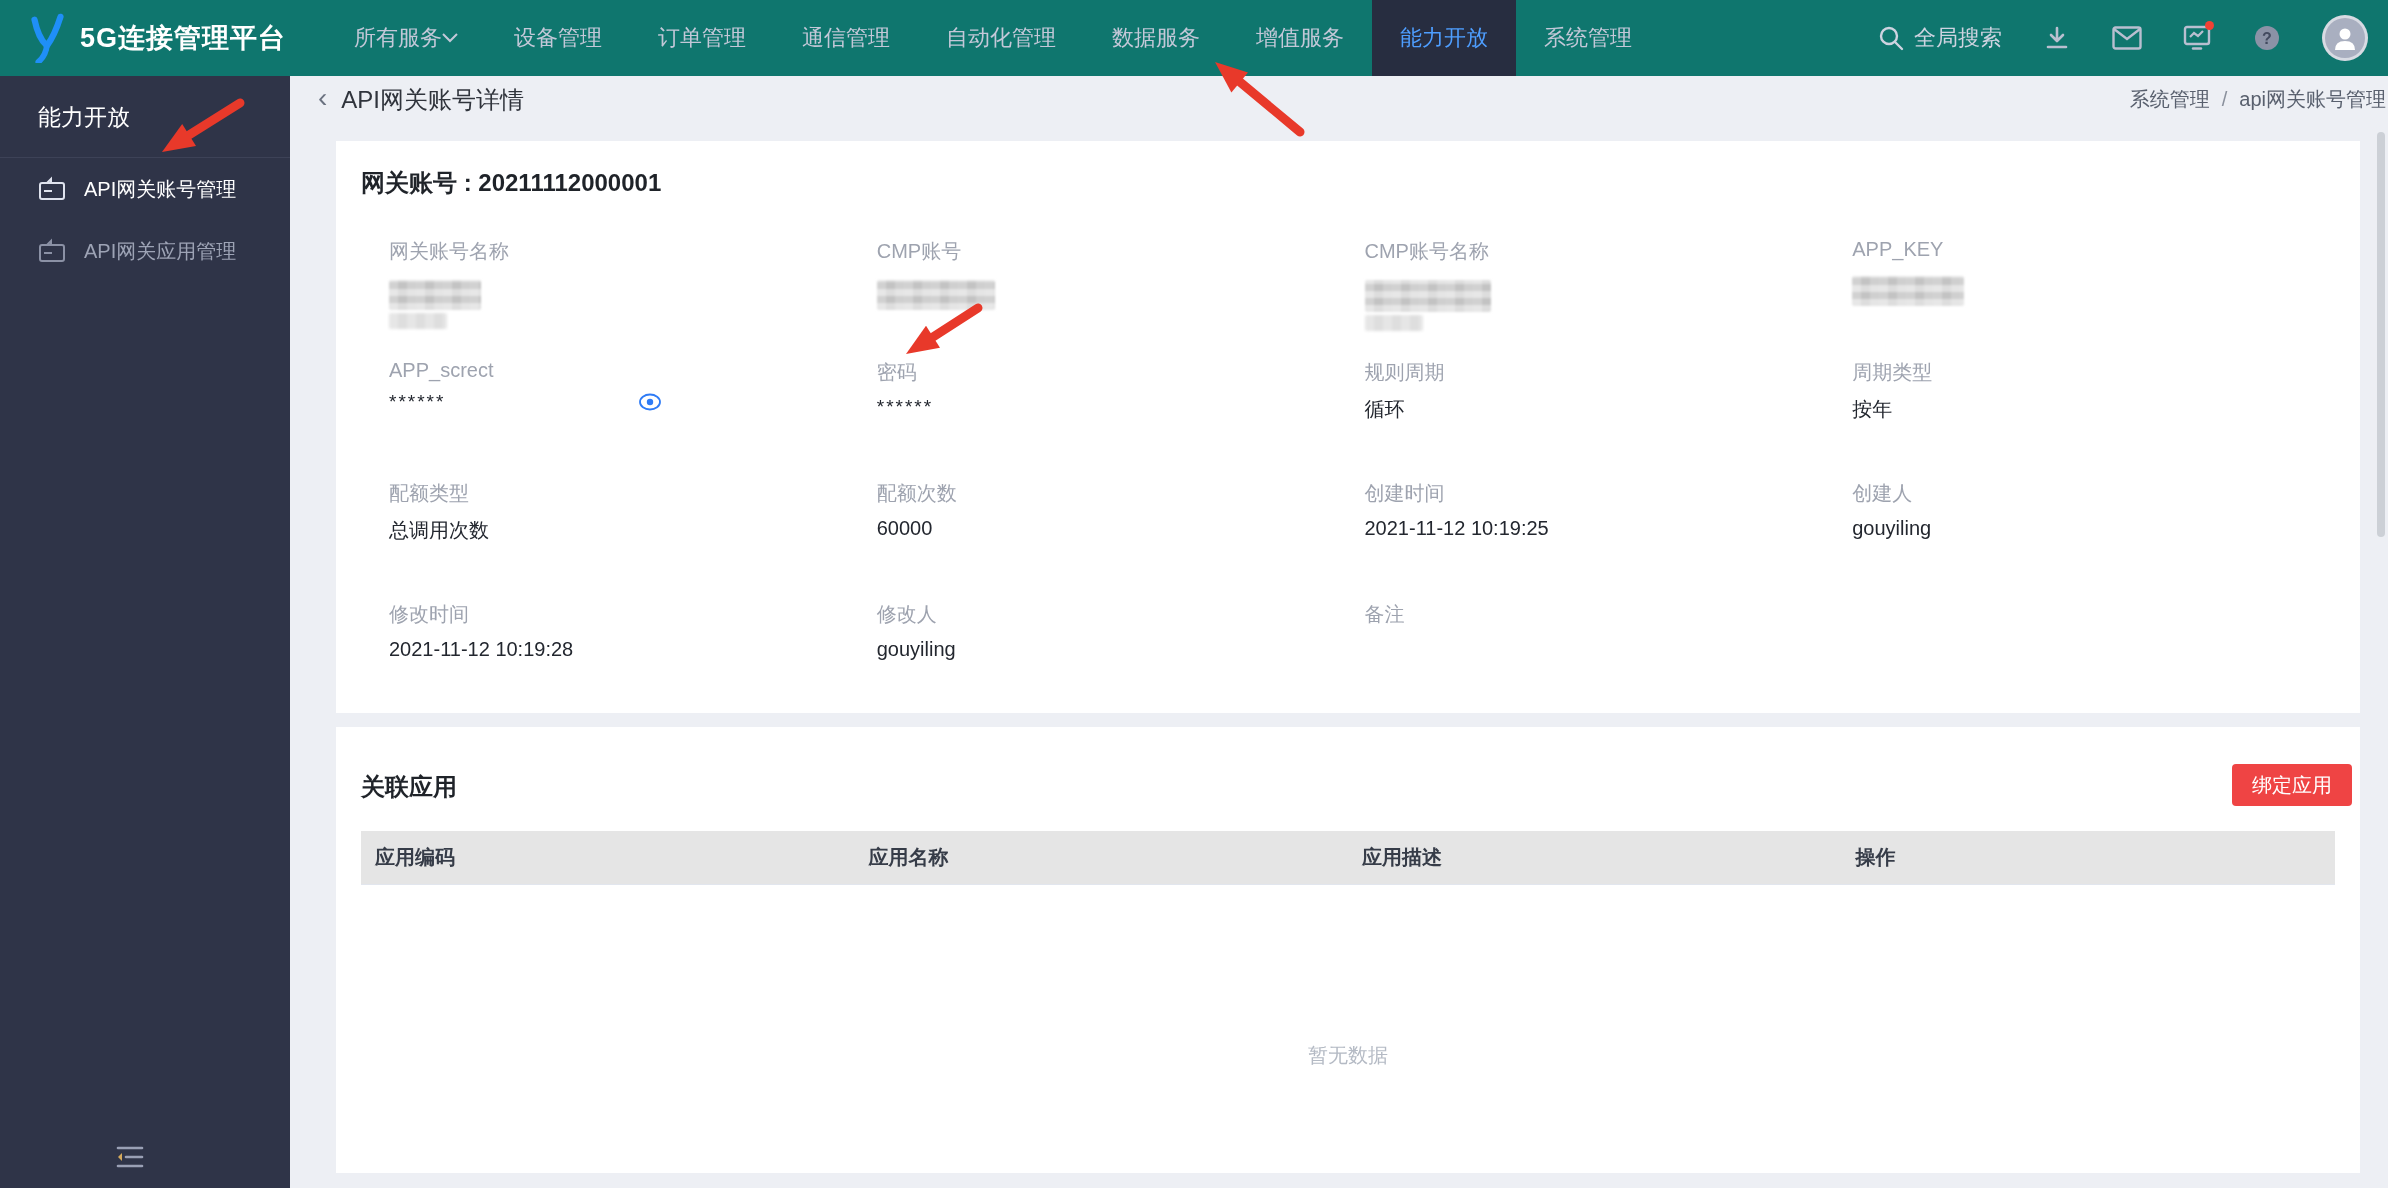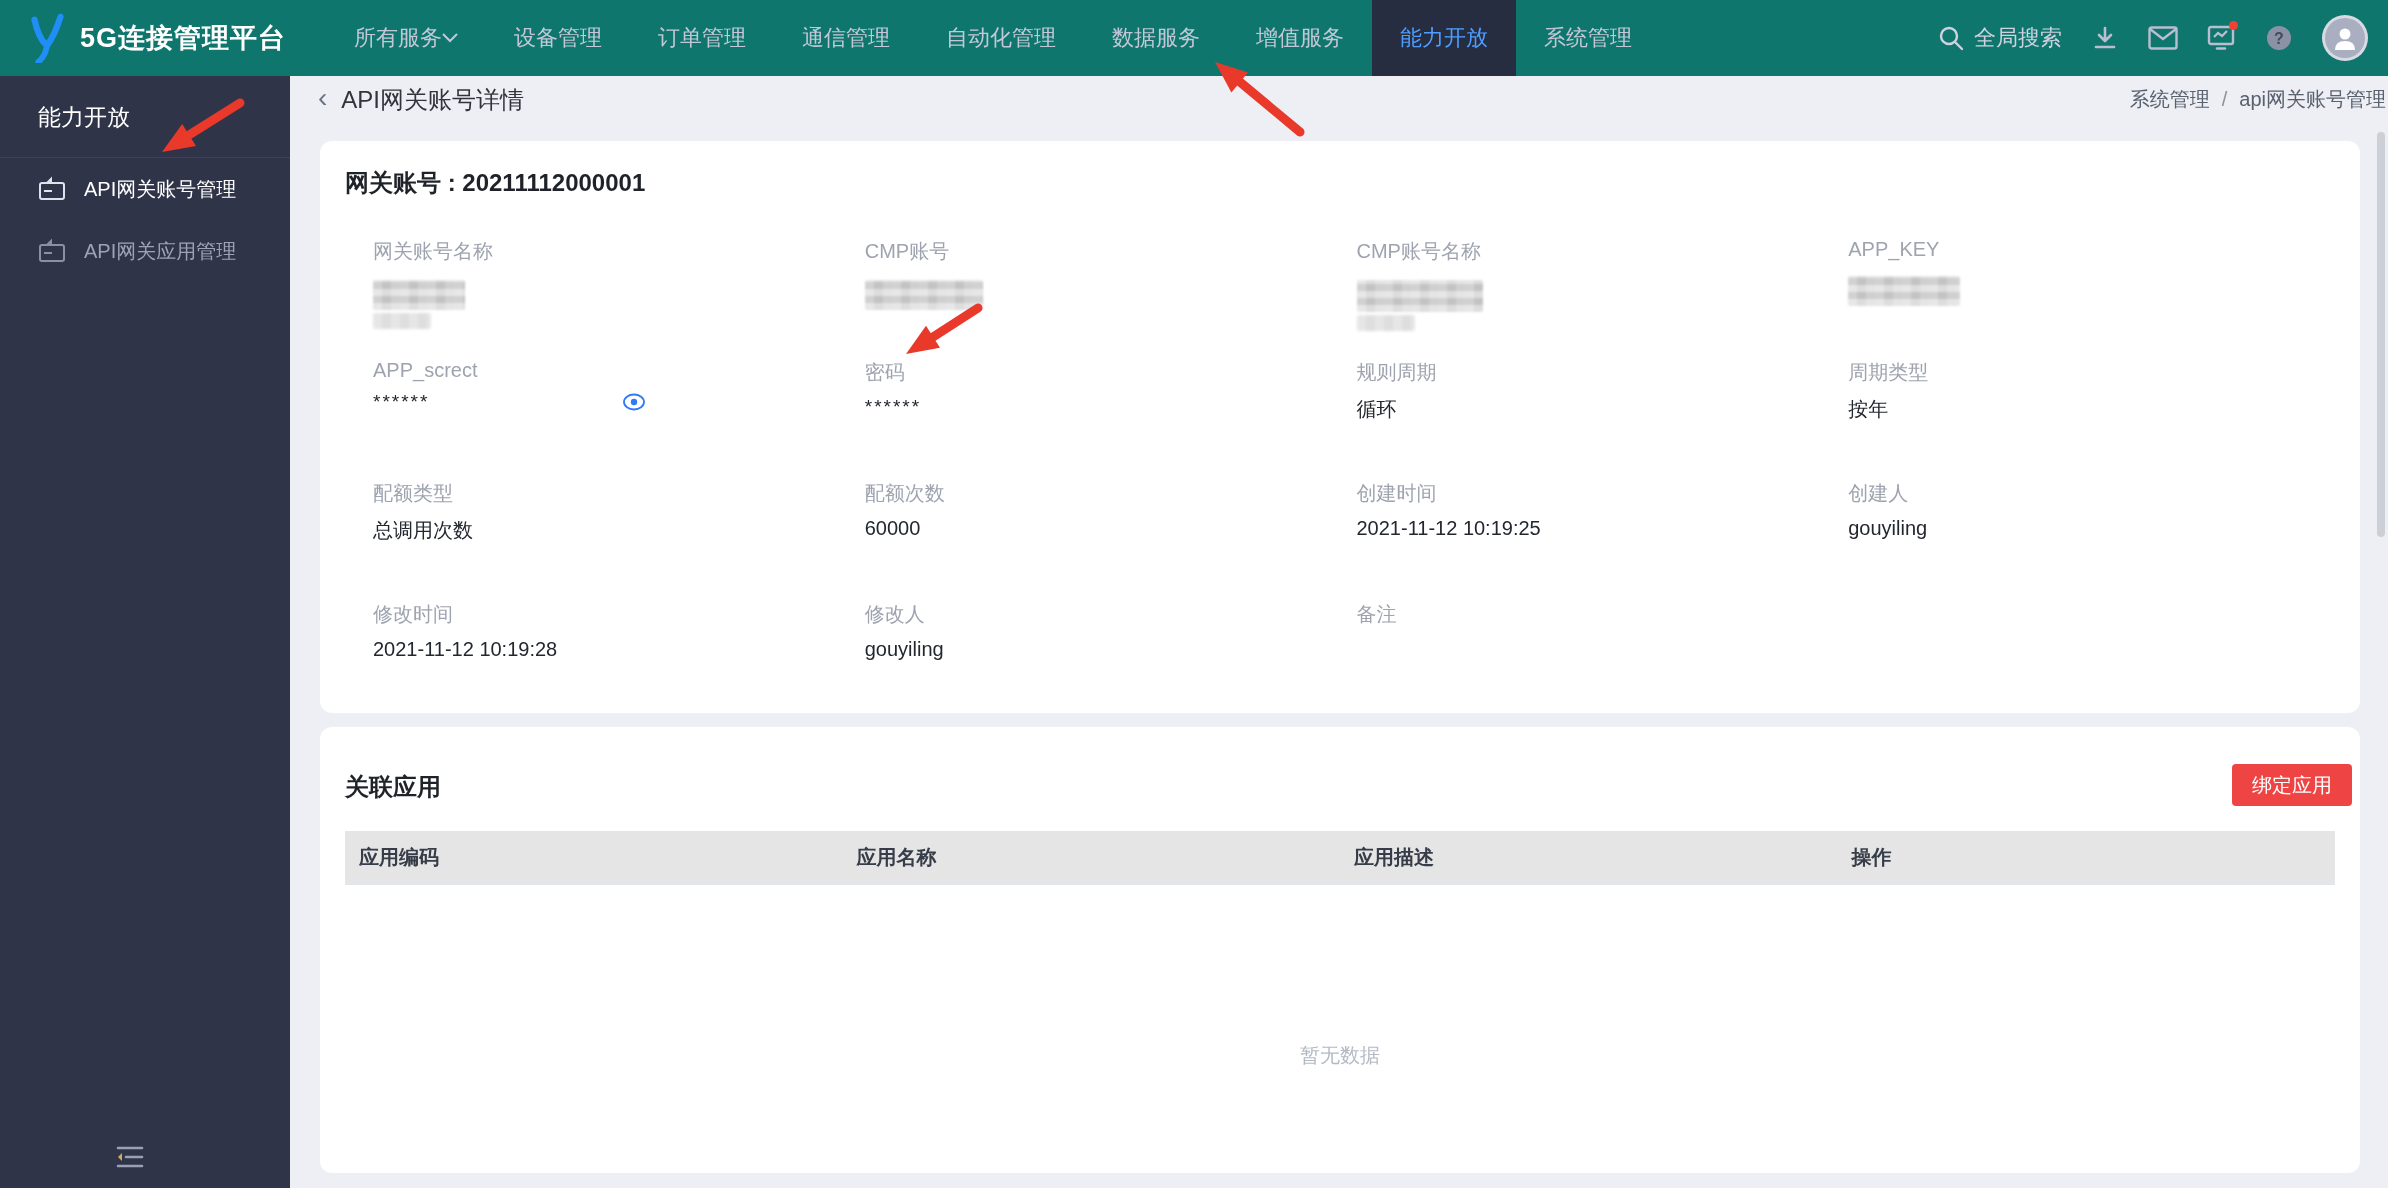--- a/index.html
+++ b/index.html
@@ -10,21 +10,21 @@
   
   .navbar { position:absolute; top:0; left:0; right:0; height:76px;
     background:#0f766e; display:flex; align-items:stretch; z-index:10; }
   .logo { display:flex; align-items:center; padding-left:26px; }
   .logo-text { color:#ffffff; font-size:27px; font-weight:bold; margin-left:12px; letter-spacing:1px; }
   .nav-menu { display:flex; margin-left:40px; }
   .nav-item { display:flex; align-items:center; padding:0 28px;
     font-size:22px; color:#c3c8d8; cursor:pointer; white-space:nowrap; }
   .nav-item.active { background:#272d40; color:#4e9eff; }
   .caret { width:16px; height:10px; }
-  .nav-right { margin-left:auto; display:flex; align-items:center; gap:28px; padding-right:20px; }
+  .nav-right { margin-left:auto; display:flex; align-items:center; gap:40px; padding-right:20px; }
   .global-search { display:flex; align-items:center; gap:10px; color:#ced3e0; font-size:22px; cursor:pointer; }
   .nav-ic { position:relative; width:30px; height:30px; display:flex; align-items:center; justify-content:center; cursor:pointer; }
   .badge-dot { position:absolute; top:-2px; right:-2px; width:9px; height:9px; border-radius:50%; background:#f04134; }
   .avatar { width:46px; height:46px; border-radius:50%; background:#a9afc0;
     border:3px solid rgba(255,255,255,0.55); display:flex; align-items:center; justify-content:center; cursor:pointer; }
 
   
   .sidebar { position:absolute; left:0; top:76px; width:290px; bottom:0;
     background:#2f3448; z-index:5; }
   .sidebar-title { color:#ffffff; font-size:23px; padding:26px 0 24px 38px; }
@@ -39,21 +39,21 @@
   .main { position:absolute; left:290px; top:76px; right:0; bottom:0; background:#edeff4; }
   .page-header { position:absolute; top:0; left:0; right:0; height:47px; }
   .page-title-wrap { position:absolute; left:28px; top:0; height:47px; display:flex; align-items:center; gap:14px; }
   .back-chevron { font-size:28px; color:#6b7280; line-height:1; cursor:pointer; transform:translateY(-2px); }
   .page-title { font-size:24px; color:#30343c; font-weight:500; }
   .breadcrumb { position:absolute; right:2px; top:0; height:47px; display:flex; align-items:center;
     font-size:20px; color:#59606e; white-space:nowrap; }
   .breadcrumb .sep { margin:0 12px; color:#8a909c; }
   .crumb { cursor:pointer; }
 
-  .card { position:absolute; left:30px; right:28px; background:#ffffff; border-radius:12px; }
+  .card { position:absolute; left:46px; right:28px; background:#ffffff; border-radius:0; }
   .detail-card { top:65px; height:572px; }
   .account-title { position:absolute; left:25px; top:26px; font-size:24px; color:#1f2329; font-weight:600; }
 
   .field-grid { position:absolute; left:53px; right:20px; top:85px;
     display:grid; grid-template-columns:repeat(4,1fr); grid-auto-rows:121px; }
   .flabel { font-size:20px; color:#9ea3af; padding:12px 0 10px; }
   .fvalue { font-size:20px; color:#23272f; }
   .stars { font-size:19px; letter-spacing:2px; position:relative; top:-1px; }
   .mask { border-radius:2px; filter:blur(1.2px);
     background-image:

